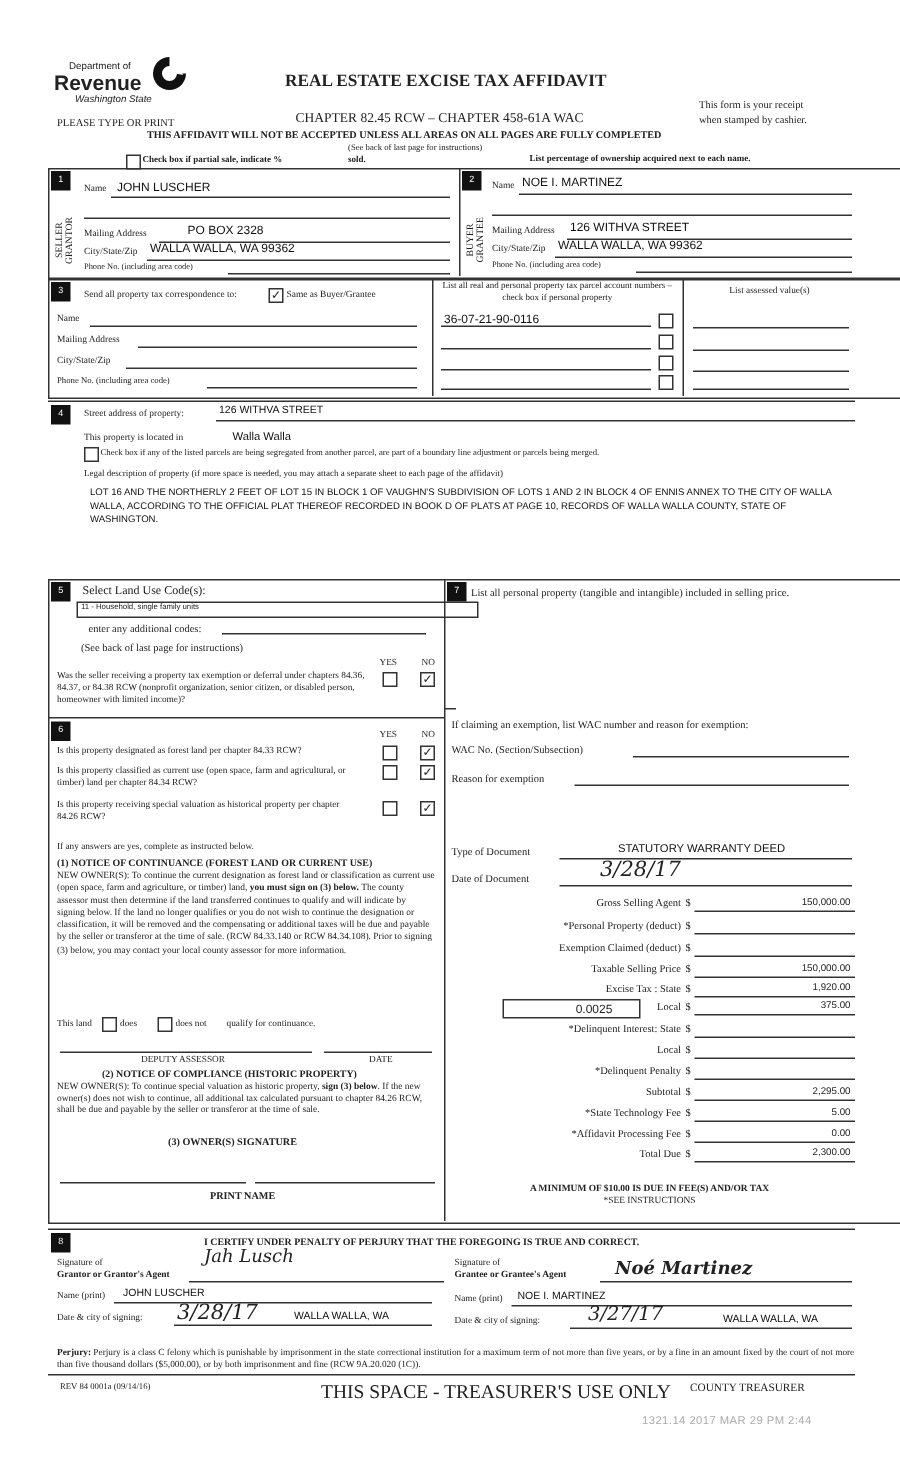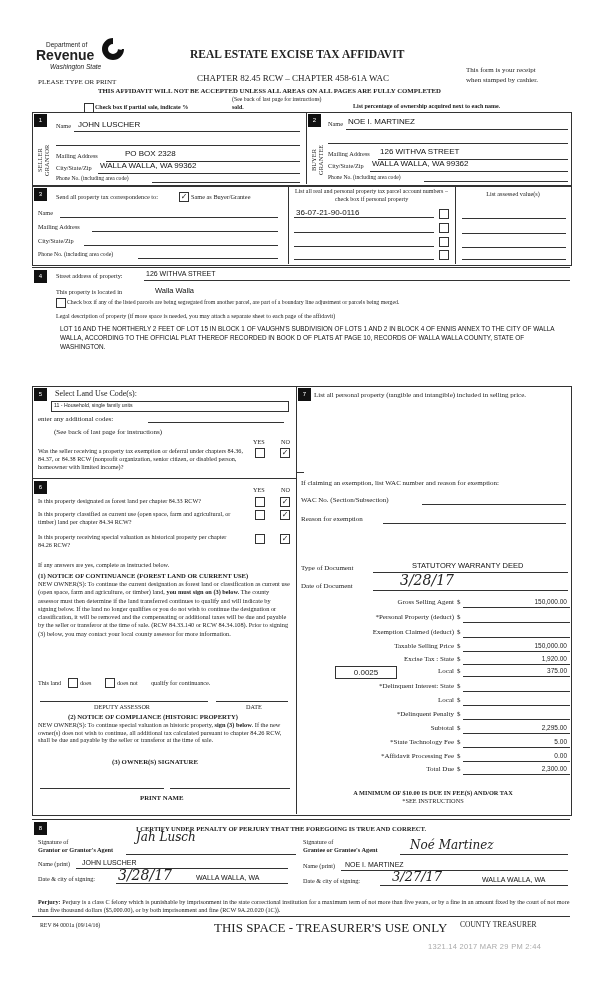--- a/index.html
+++ b/index.html
@@ -1,21 +1,21 @@
 <!DOCTYPE html>
 <html><head>
 <meta charset="utf-8">
 <style>
   html,body{margin:0;padding:0;background:#fff;}
   body{width:600px;height:984px;position:relative;overflow:hidden;font-family:"Liberation Serif",serif;color:#222;}
   .abs{position:absolute;}
   .sans{font-family:"Liberation Sans",sans-serif;}
   .fill{font-family:"Liberation Sans",sans-serif;color:#111;}
   .ln{position:absolute;border-bottom:1px solid #333;height:0;}
-  .box{position:absolute;border:1px solid #333;}
+  .box{position:absolute;border:1px solid #333;padding-left:30px;}
   .num{position:absolute;background:#111;color:#fff;font-size:6px;width:13px;height:13px;line-height:13px;text-align:center;font-family:"Liberation Sans",sans-serif;}
   .cb{position:absolute;width:8px;height:8px;border:1px solid #333;background:#fff;font-size:8px;line-height:8px;text-align:center;}
   .t6{font-size:6.2px;}
   .t7{font-size:7px;}
   .t8{font-size:8px;}
   .lbl{position:absolute;font-size:6.3px;white-space:nowrap;}
   .sig{font-family:"DejaVu Serif",serif;font-style:italic;color:#222;}
   .vert{position:absolute;writing-mode:vertical-rl;transform:rotate(180deg);font-size:6.5px;text-align:center;line-height:7px;}
   .feerow{position:absolute;left:300px;width:270px;height:11px;font-size:7px;}
   .feerow .fl{position:absolute;right:116px;top:0;text-align:right;white-space:nowrap;}
@@ -124,21 +124,21 @@
 <div class="lbl" style="left:56px;top:313px;font-size:6px;">Legal description of property (if more space is needed, you may attach a separate sheet to each page of the affidavit)</div>
 <div class="abs fill" style="left:60px;top:324px;width:510px;font-size:6.4px;line-height:9px;">LOT 16 AND THE NORTHERLY 2 FEET OF LOT 15 IN BLOCK 1 OF VAUGHN'S SUBDIVISION OF LOTS 1 AND 2 IN BLOCK 4 OF ENNIS ANNEX TO THE CITY OF WALLA WALLA, ACCORDING TO THE OFFICIAL PLAT THEREOF RECORDED IN BOOK D OF PLATS AT PAGE 10, RECORDS OF WALLA WALLA COUNTY, STATE OF WASHINGTON.</div>
 
 <div class="box" style="left:32px;top:386px;width:538px;height:428px;border-width:1.5px;"></div>
 <div class="abs" style="left:296px;top:386px;height:428px;border-left:1px solid #333;"></div>
 
 <div class="num" style="left:34px;top:388px;">5</div>
 <div class="abs t8" style="left:55px;top:389px;">Select Land Use Code(s):</div>
 <div class="box" style="left:51px;top:401px;width:236px;height:9px;"></div>
 <div class="abs sans" style="left:54px;top:402px;font-size:5.2px;">11 - Household, single family units</div>
-<div class="abs t7" style="left:38px;top:415px;">enter any additional codes:</div>
+<div class="abs t7" style="left:59px;top:415px;">enter any additional codes:</div>
 <div class="ln" style="left:148px;top:422px;width:136px;"></div>
 <div class="abs t7" style="left:54px;top:428px;">(See back of last page for instructions)</div>
 <div class="abs t6" style="left:253px;top:438px;">YES</div>
 <div class="abs t6" style="left:281px;top:438px;">NO</div>
 <div class="abs t6" style="left:38px;top:447px;width:212px;line-height:8px;">Was the seller receiving a property tax exemption or deferral under chapters 84.36, 84.37, or 84.38 RCW (nonprofit organization, senior citizen, or disabled person, homeowner with limited income)?</div>
 <div class="cb" style="left:255px;top:448px;"></div>
 <div class="cb" style="left:280px;top:448px;">✓</div>
 
 <div class="abs" style="left:32px;top:478px;width:264px;border-top:1.5px solid #333;"></div>
 <div class="num" style="left:34px;top:481px;">6</div>
@@ -292,21 +292,21 @@
 <div class="ln" style="left:76px;top:868px;width:212px;"></div>
 <div class="abs fill t7" style="left:82px;top:859px;">JOHN LUSCHER</div>
 <div class="abs t6" style="left:38px;top:875px;">Date &amp; city of signing:</div>
 <div class="ln" style="left:116px;top:883px;width:172px;"></div>
 <div class="abs sig" style="left:118px;top:867px;font-size:14px;">3/28/17</div>
 <div class="abs fill t7" style="left:196px;top:874px;">WALLA WALLA, WA</div>
 
 <div class="abs t6" style="left:303px;top:838px;">Signature of</div>
 <div class="abs" style="left:303px;top:846px;font-size:6.3px;font-weight:bold;">Grantee or Grantee's Agent</div>
 <div class="ln" style="left:400px;top:854px;width:168px;"></div>
-<div class="abs sig" style="left:410px;top:838px;font-size:12px;">Noé Martinez</div>
+<div class="abs sig" style="left:410px;top:838px;font-size:12px;font-weight:bold;">Noé Martinez</div>
 <div class="abs t6" style="left:303px;top:862px;">Name (print)</div>
 <div class="ln" style="left:341px;top:870px;width:227px;"></div>
 <div class="abs fill t7" style="left:345px;top:861px;">NOE I. MARTINEZ</div>
 <div class="abs t6" style="left:303px;top:877px;">Date &amp; city of signing:</div>
 <div class="ln" style="left:380px;top:885px;width:188px;"></div>
 <div class="abs sig" style="left:392px;top:869px;font-size:13px;">3/27/17</div>
 <div class="abs fill t7" style="left:482px;top:876px;">WALLA WALLA, WA</div>
 
 <div class="abs" style="left:38px;top:898px;width:532px;font-size:6.2px;line-height:8px;">
   <b>Perjury:</b>

